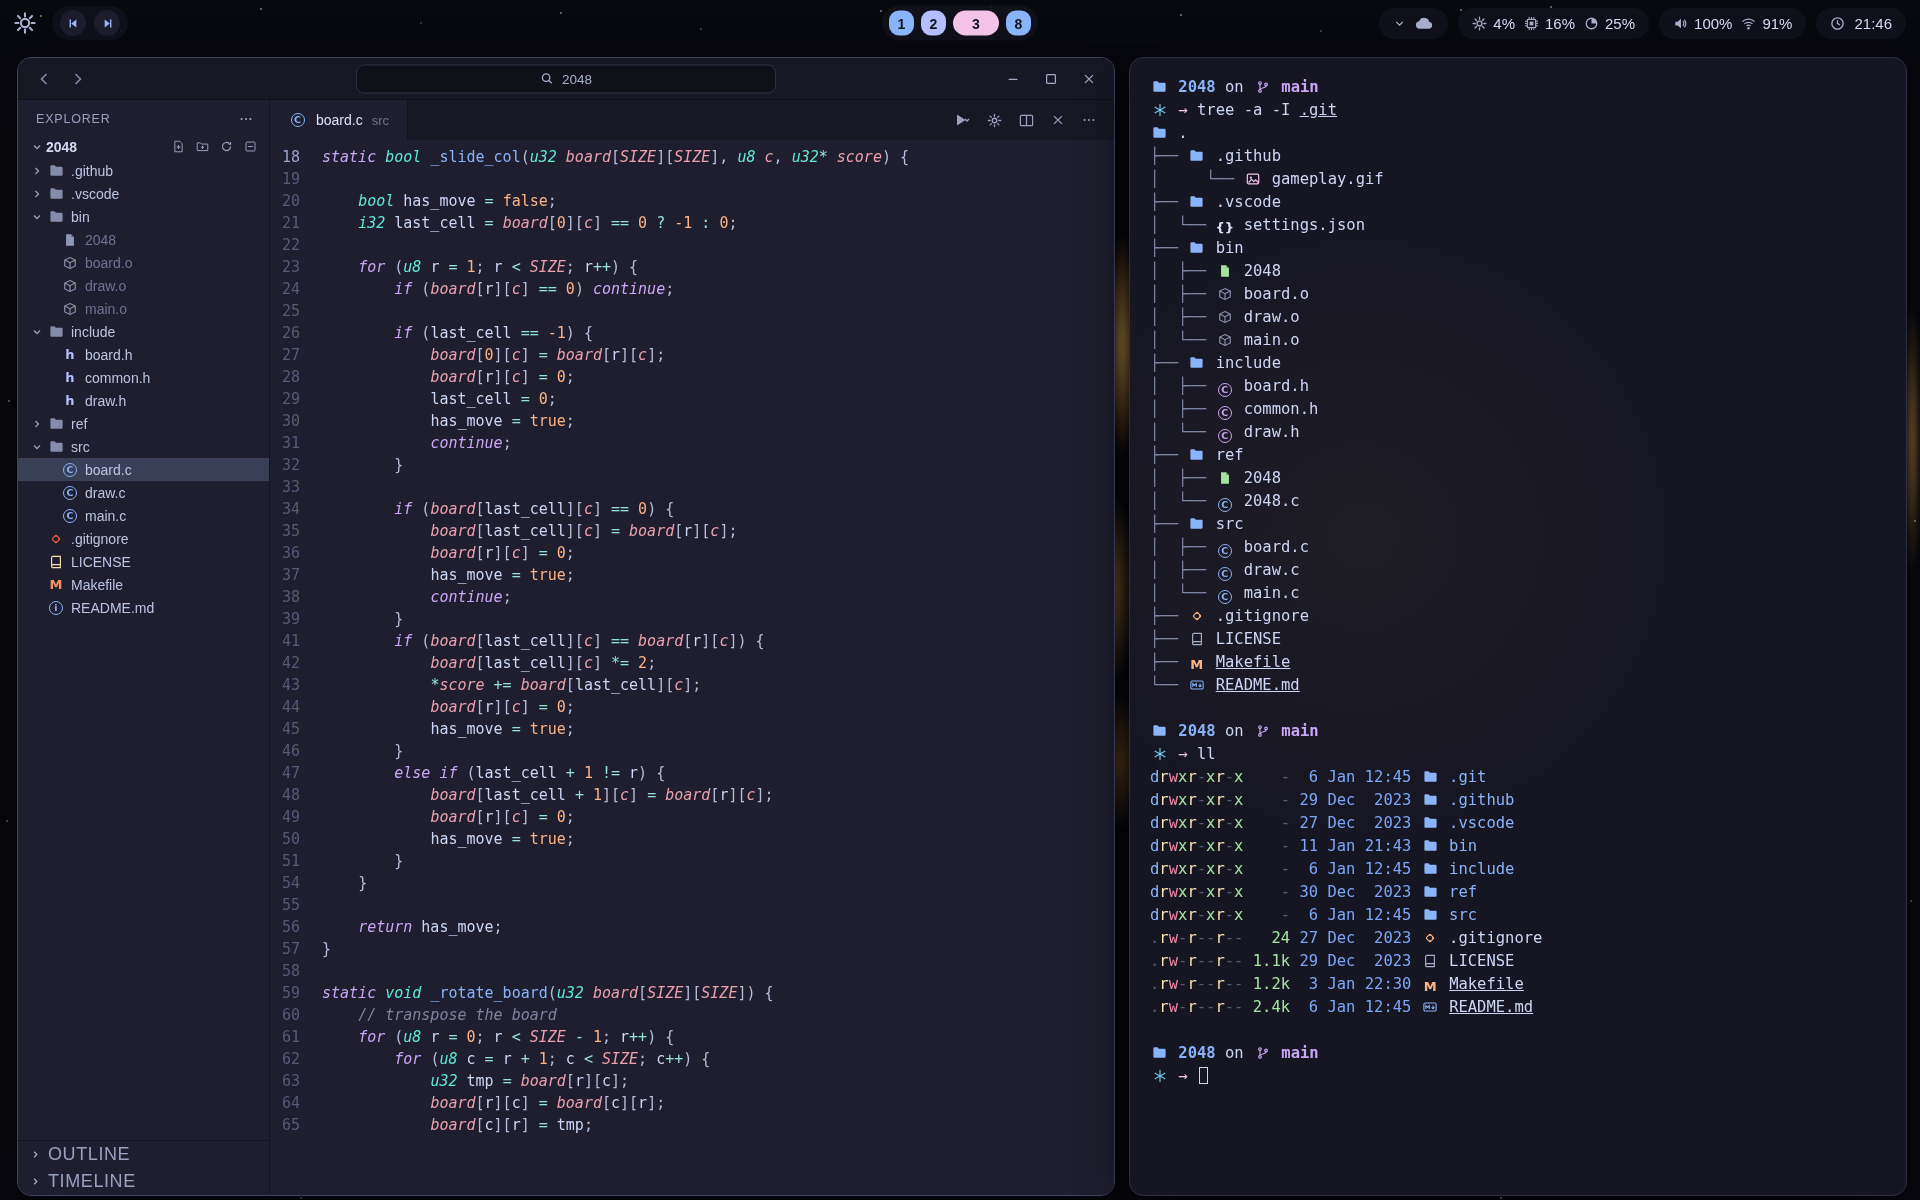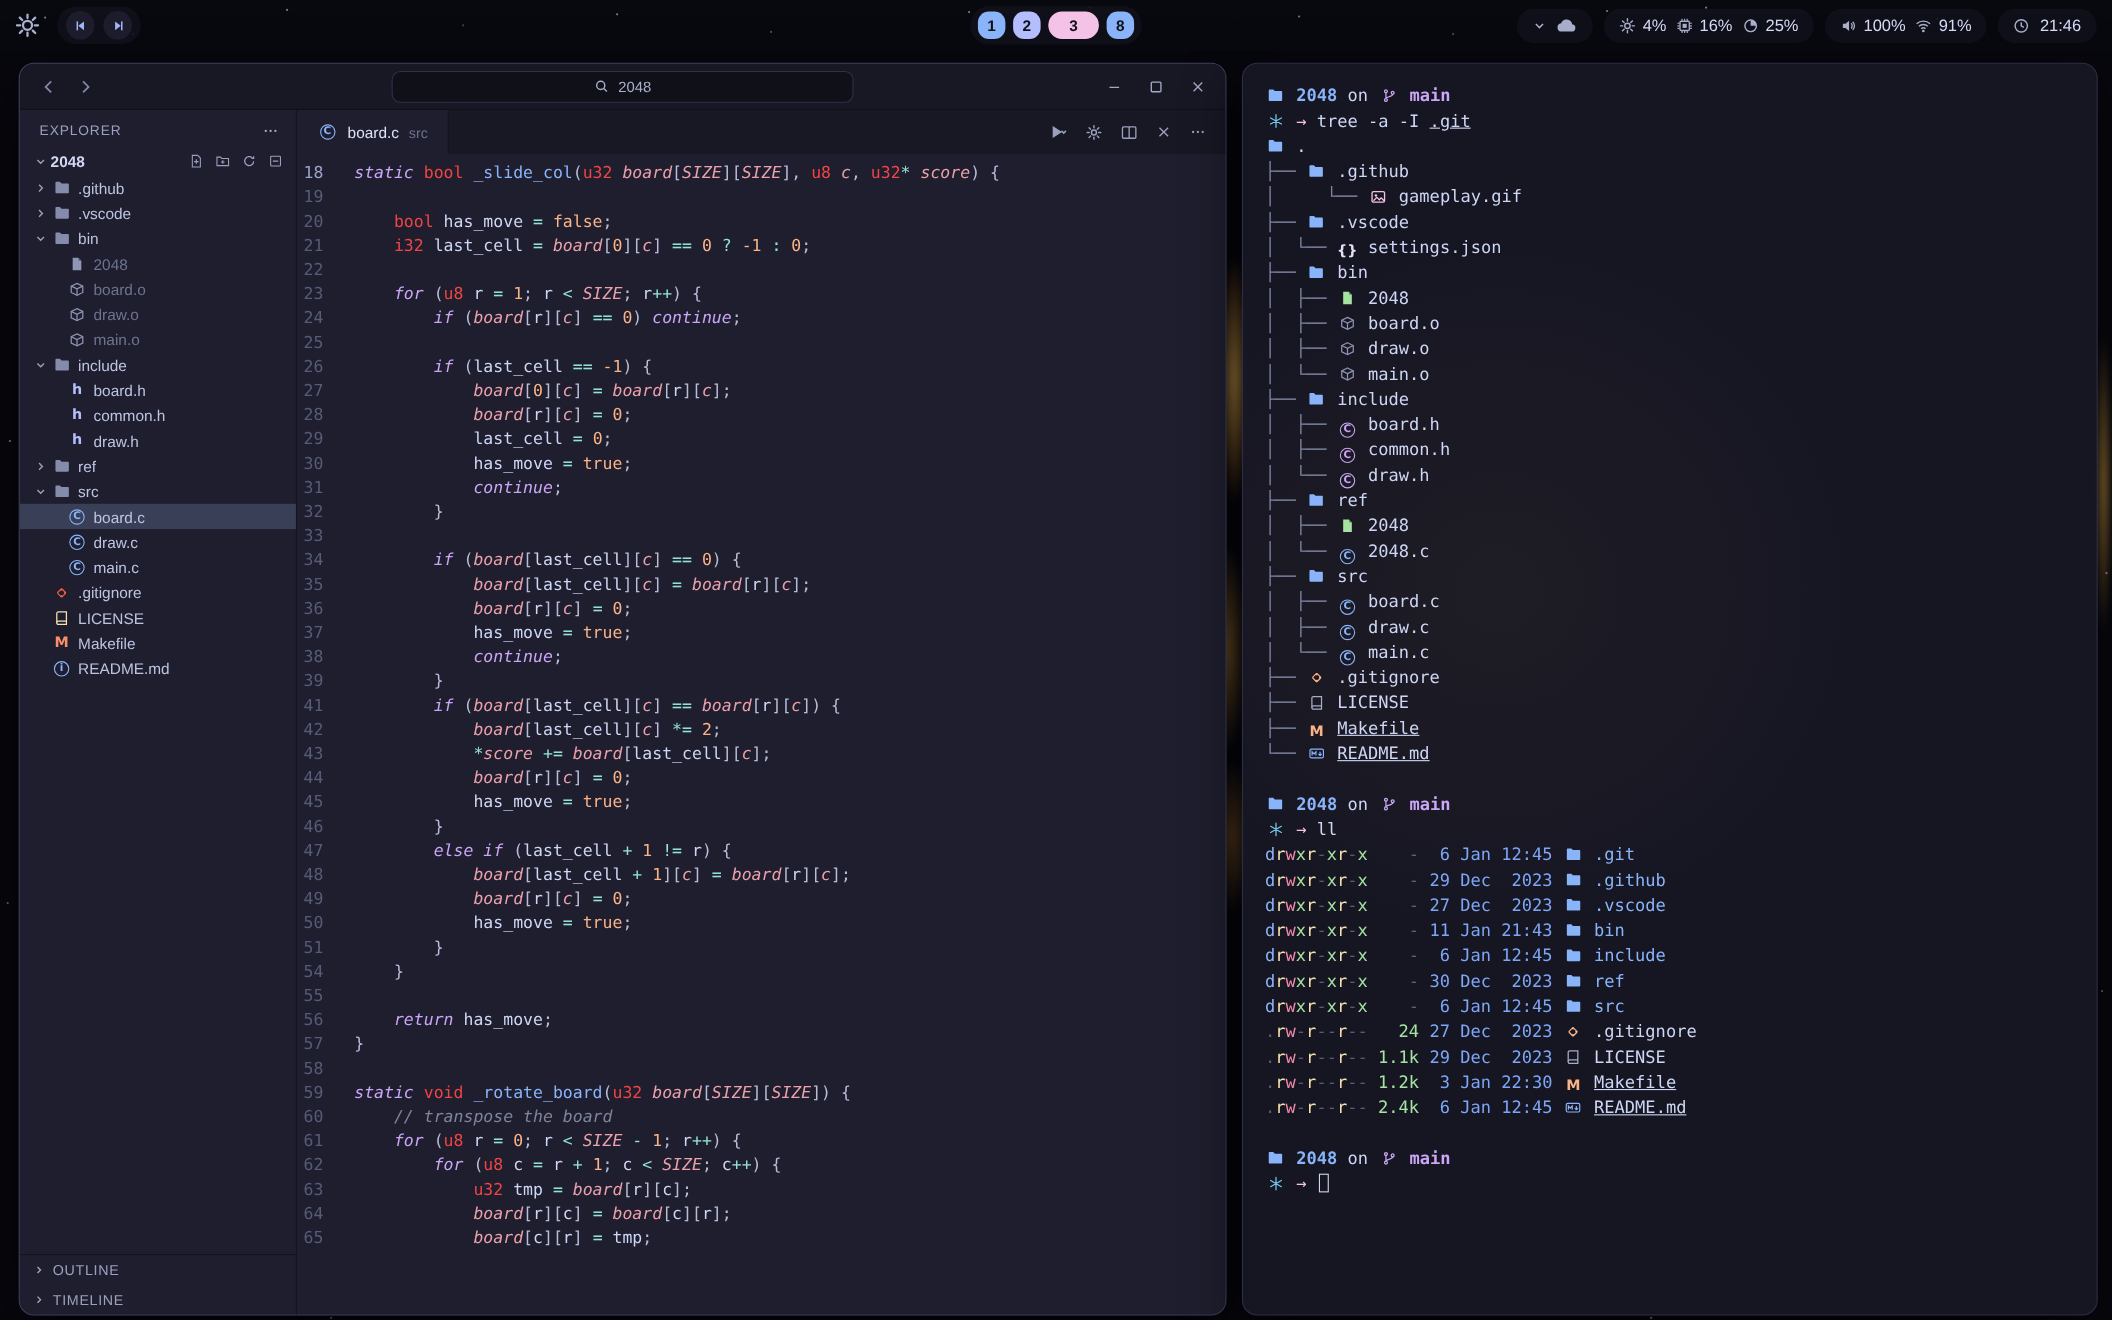--- a/index.html
+++ b/index.html
@@ -64,37 +64,37 @@
   .sb-root{display:flex;align-items:center;height:25px;padding:0 12px 0 10px;font-weight:700;font-size:14px;
     color:#d3d9f5;cursor:pointer}
   .sb-root .acts{margin-left:auto;display:flex;gap:11px;color:#9aa0bd}
   .sb-root .acts span{display:flex;cursor:pointer}
   .xrow{display:flex;align-items:center;height:23px;font-size:14px;color:#bdc4e2;cursor:pointer}
   .xrow.sel{background:#3a3f58}
   .xrow.dim .xlabel{color:#6d7390}
   .xchev{width:18px;flex:none;display:flex;justify-content:center;color:#9aa0bd}
   .xicon{width:20px;flex:none;display:flex;justify-content:center;margin-right:5px}
   .sb-bottom{margin-top:auto;border-top:1px solid #14141f}
-  .sb-sec{display:flex;align-items:center;gap:7px;height:27px;padding:0 12px;color:#9aa0bd;font-size:13px;
+  .sb-sec{display:flex;align-items:center;gap:7px;height:27px;padding:0 12px;color:#9aa0bd;font-size:18px;
     letter-spacing:.6px;cursor:pointer}
   
   .ed-main{flex:1;display:flex;flex-direction:column;min-width:0;background:#1e1e2e}
   .tabrow{height:40px;flex:none;display:flex;align-items:stretch;background:#181825}
   .tab{display:flex;align-items:center;gap:9px;padding:0 18px;background:#1e1e2e;border-right:1px solid #14141f;
     font-size:14px;color:#dde3f8;cursor:pointer}
   .tab .hint{color:#6c7390;font-size:13px}
   .tab-acts{margin-left:auto;display:flex;align-items:center;gap:17px;padding-right:18px;color:#9aa0bd}
   .tab-acts span{display:flex;cursor:pointer}
   .code{flex:1;overflow:hidden;padding-top:6px}
   .cl{display:flex;height:22px;font-family:"DejaVu Sans Mono",monospace;font-size:15px;line-height:22px}
-  .ln{width:52px;flex:none;text-align:center;padding-right:22px;color:#565b78}
+  .ln{width:52px;flex:none;text-align:right;padding-right:22px;color:#565b78}
   .ln.act{color:#9ba3c9}
   .lc{white-space:pre}
   .tk-k{color:#cba6f7;font-style:italic}
-  .tk-t{color:#ef4444;}
+  .tk-t{color:#5eead4;font-style:italic}
   .tk-f{color:#89b4fa}
   .tk-p{color:#eba0ac;font-style:italic}
   .tk-n{color:#fab387}
   .tk-o{color:#94e2d5}
   .tk-d{color:#b7bdd8}
   .tk-c{color:#7f849c;font-style:italic}
   .tk-x{color:#cdd6f4}
   
   .tl{white-space:pre;height:23px}
   .tblock{margin-bottom:23px}

